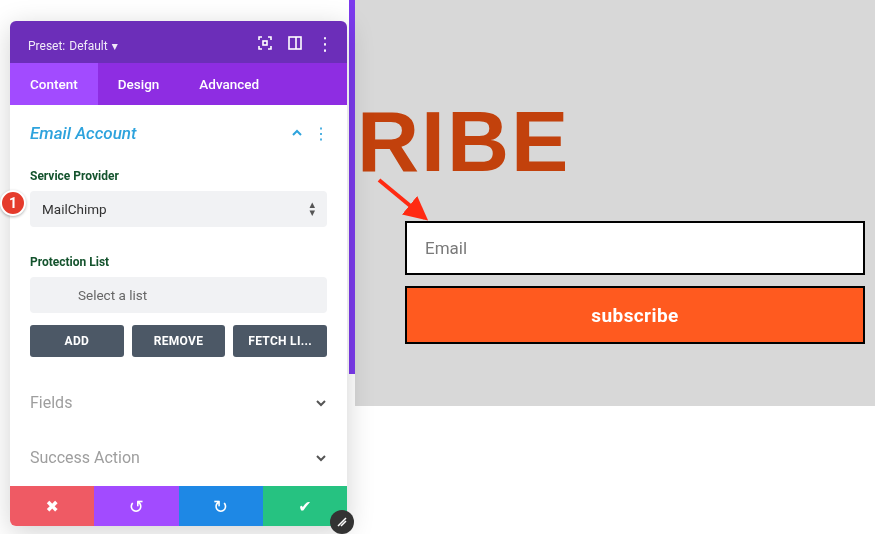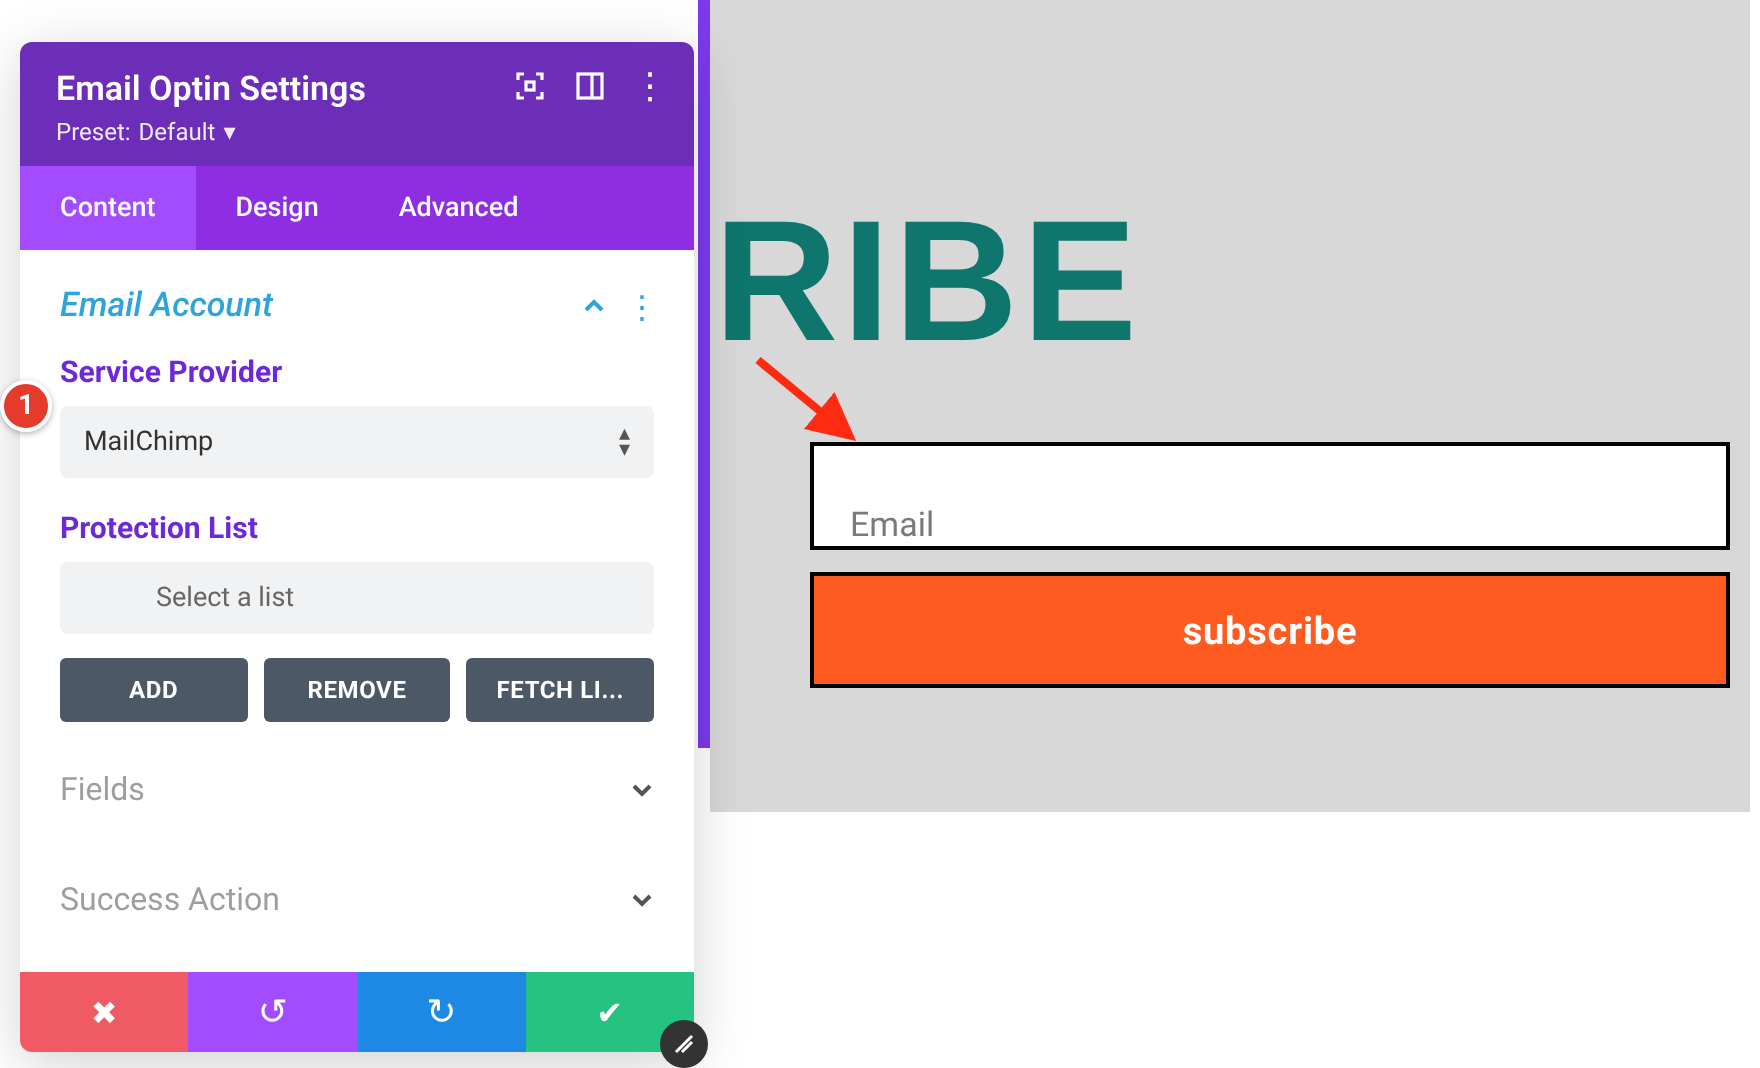--- a/index.html
+++ b/index.html
@@ -5,27 +5,27 @@
   * { box-sizing: border-box; margin: 0; padding: 0; font-family: -apple-system, BlinkMacSystemFont, "Segoe UI", Roboto, Helvetica, Arial, sans-serif; }
   body { width: 880px; height: 534px; background: #fff; position: relative; overflow: hidden; }
 
   .canvas-bar { position: absolute; left: 349px; top: 0; width: 6px; height: 374px; background: #7c3aed; }
   .canvas {
     position: absolute; left: 355px; top: 0; width: 520px; height: 406px;
     background: #d8d8d8; 
   }
   .headline {
     position: absolute; left: 2px; top: 92px;
-    font-weight: 900; font-size: 86px; letter-spacing: 2px; color: #0f766e;
+    font-weight: 900; font-size: 86px; letter-spacing: 2px; color: #c2410c;
     font-family: "Arial Black", Arial, sans-serif;
   }
   .arrow { position: absolute; left: 20px; top: 174px; width: 62px; height: 54px; }
   .email-box {
     position: absolute; left: 50px; top: 221px; width: 460px; height: 54px;
-    background: #fff; border: 2px solid #000; display:flex; align-items:flex-end;
+    background: #fff; border: 2px solid #000; display:flex; align-items:center;
     padding: 0 18px; color:#7a7a7a; font-size:17px;
   }
   .subscribe-btn {
     position: absolute; left: 50px; top: 286px; width: 460px; height: 58px;
     background: #ff5a1f; border: 2px solid #000; display:flex; align-items:center; justify-content:center;
     color:#fff; font-weight:700; font-size:19px; letter-spacing:0.4px;
   }
 
   .panel {
     position: absolute; left: 10px; top: 21px; width: 337px; height: 505px;
@@ -42,28 +42,28 @@
   .tabs { background:#8e2de2; display:flex; }
   .tab { flex:0 0 auto; padding:13px 20px; color:#fff; font-size:13.5px; font-weight:500; }
   .tab.active { background:#a24bff; }
 
   .section-head { display:flex; align-items:center; justify-content:space-between; padding:18px 18px 12px 20px; }
   .section-title-active { color:#2ea3dd; font-size:17px; font-weight:500;font-style:italic; }
   .section-right { display:flex; gap:10px; align-items:center; color:#2ea3dd; }
   .chev { width:12px; height:12px; }
 
   .body { padding: 0 20px; }
-  .field-label { font-size:15px; font-weight:700; color:#6d28d9; margin-top:2px; margin-bottom:8px; }
+  .field-label { font-size:12px; font-weight:700; color:#14532d; margin-top:14px; margin-bottom:8px; }
   .select {
     background:#f1f2f4; border-radius:4px; padding:10px 12px; font-size:13.5px; color:#333;
     display:flex; justify-content:space-between; align-items:center;
   }
   .select .updown { color:#555; font-size:11px; line-height:8px; display:flex; flex-direction:column; gap:0;}
   .field-gap { height:14px; }
-  .btn-row { display:flex; gap:8px; margin-top:12px; margin-bottom:6px;}
+  .btn-row { display:flex; gap:8px; margin-top:12px; margin-bottom:18px;}
   .gbtn { flex:1; background:#4c5866; color:#fff; font-size:12px; font-weight:700; letter-spacing:.3px;
           padding:9px 0; border-radius:3px; text-align:center; overflow:hidden; white-space:nowrap; text-overflow:ellipsis;}
 
   .divider { height:1px; background:#e9e9e9; margin:0 0; }
   .acc-row { display:flex; align-items:center; justify-content:space-between; padding:18px 20px; }
   .acc-title { color:#9e9e9e; font-size:16px; }
   .chev-d { color:#555; }
 
   .footer { position:absolute; left:0; right:0; bottom:0; height:40px; display:flex; }
   .fbtn { flex:1; display:flex; align-items:center; justify-content:center; color:#fff; }
@@ -96,21 +96,20 @@
   <div class="email-box">
     <span>Email</span>
   </div>
   <div class="subscribe-btn">
     <span>subscribe</span>
   </div>
 </div>
 
 <div class="panel">
   <div class="panel-header">
-    <div class="panel-title">Email Optin Settings</div>
     <div class="panel-preset">
       <span>Preset:</span>
       <span>Default</span>
       <span>▾</span>
     </div>
     <div class="header-icons">
       <span class="hicon">
         <svg viewBox="0 0 16 16" width="16" height="16" fill="none" stroke="#fff" stroke-width="1.6">
           <path d="M2 5V2h3M11 2h3v3M14 11v3h-3M5 14H2v-3"></path>
             <rect x="6" y="6" width="4" height="4"></rect>

